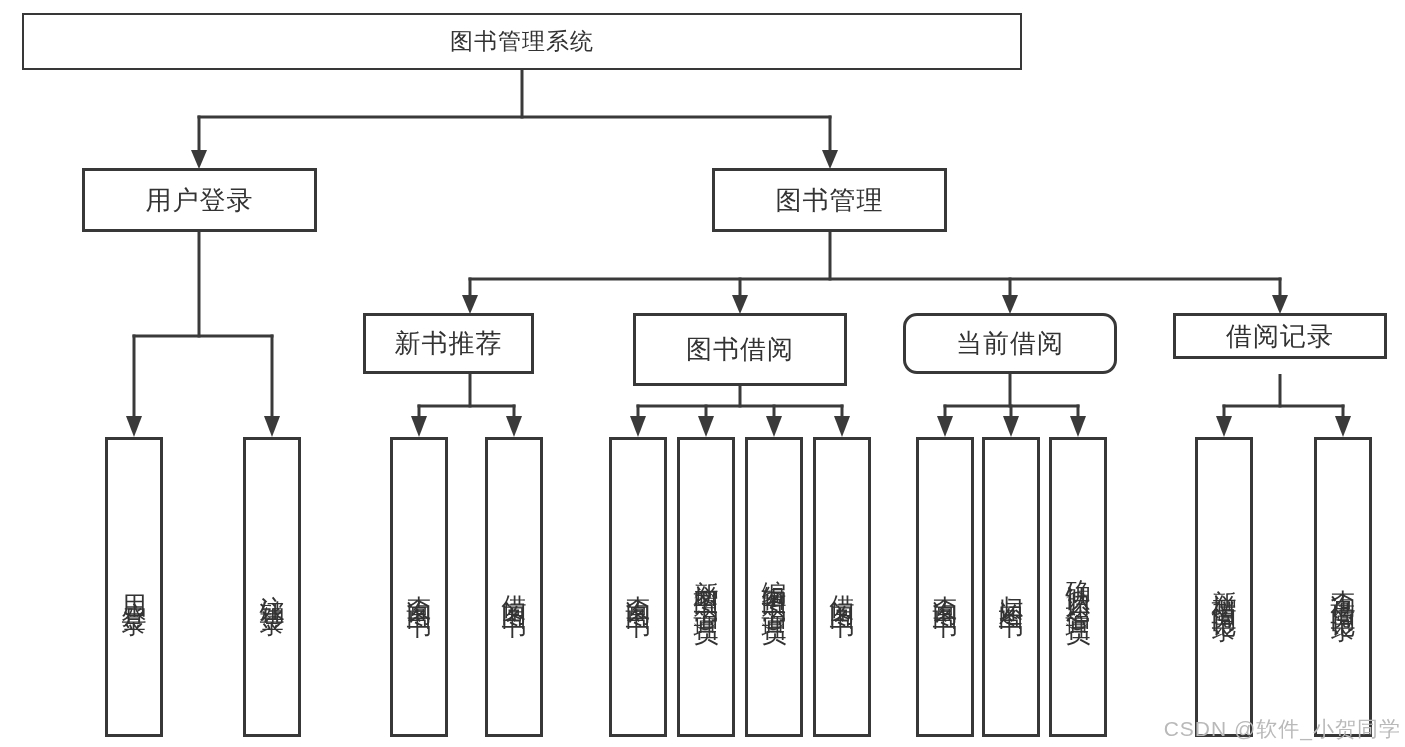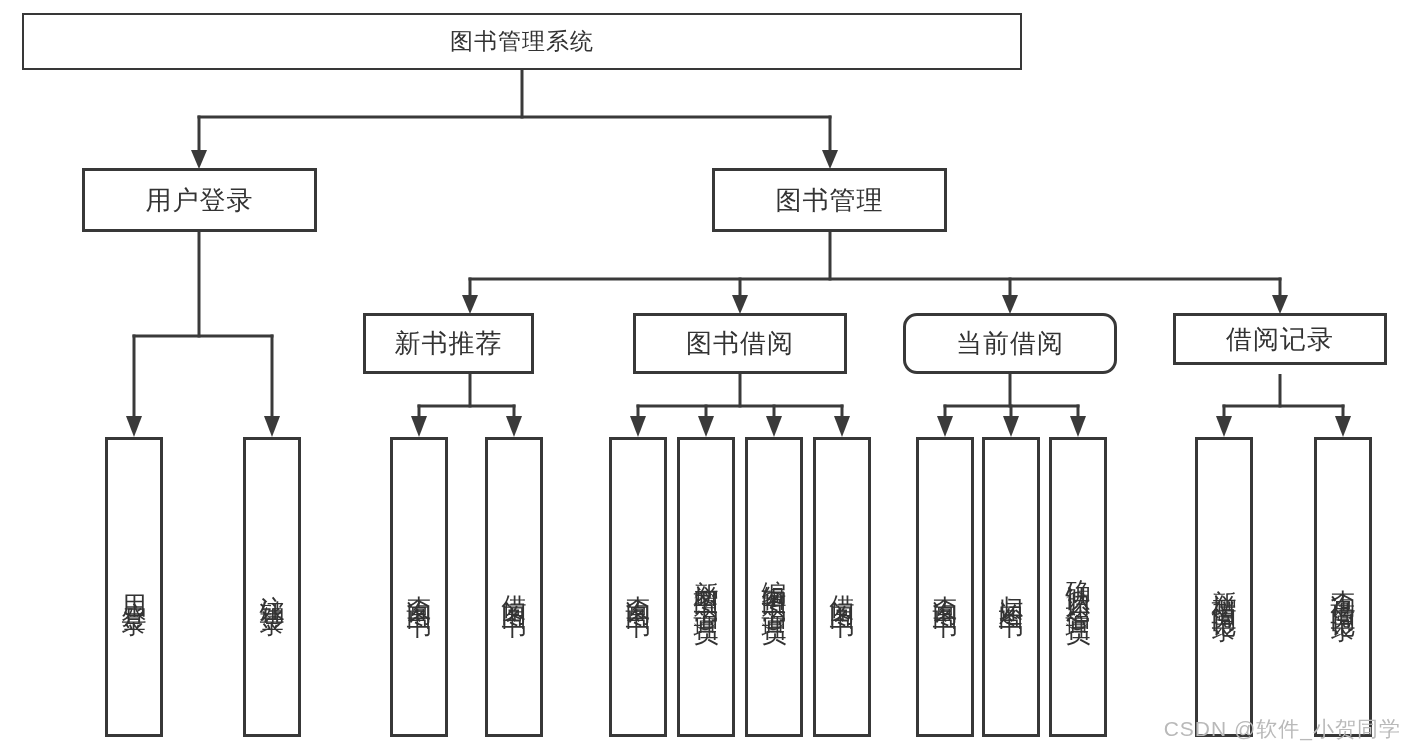--- a/index.html
+++ b/index.html
@@ -127,27 +127,27 @@
   <div class="box h-box" style="left:82px; top:168px; width:235px; height:64px;">
     <span>用户登录</span>
   </div>
   <div class="box h-box" style="left:712px; top:168px; width:235px; height:64px;">
     <span>图书管理</span>
   </div>
 
   <div class="box h-box" style="left:363px; top:313px; width:171px; height:61px;">
     <span>新书推荐</span>
   </div>
-  <div class="box h-box" style="left:633px; top:313px; width:214px; height:61px;">
+  <div class="box h-box" style="left:633px; top:313px; width:214px; height:73px;">
     <span>图书借阅</span>
   </div>
   <div class="box h-box" style="left:903px; top:313px; width:214px; height:61px;border-radius:14px;">
     <span>当前借阅</span>
   </div>
-  <div class="box h-box" style="left:1173px; top:313px; width:214px; height:52px;">
+  <div class="box h-box" style="left:1173px; top:313px; width:214px; height:46px;">
     <span>借阅记录</span>
   </div>
 
   <div class="box v-box" style="left:105px; top:437px; width:58px; height:300px;">
     <span class="vtext">用户登录</span>
   </div>
   <div class="box v-box" style="left:243px; top:437px; width:58px; height:300px;">
     <span class="vtext">注销登录</span>
   </div>
 

